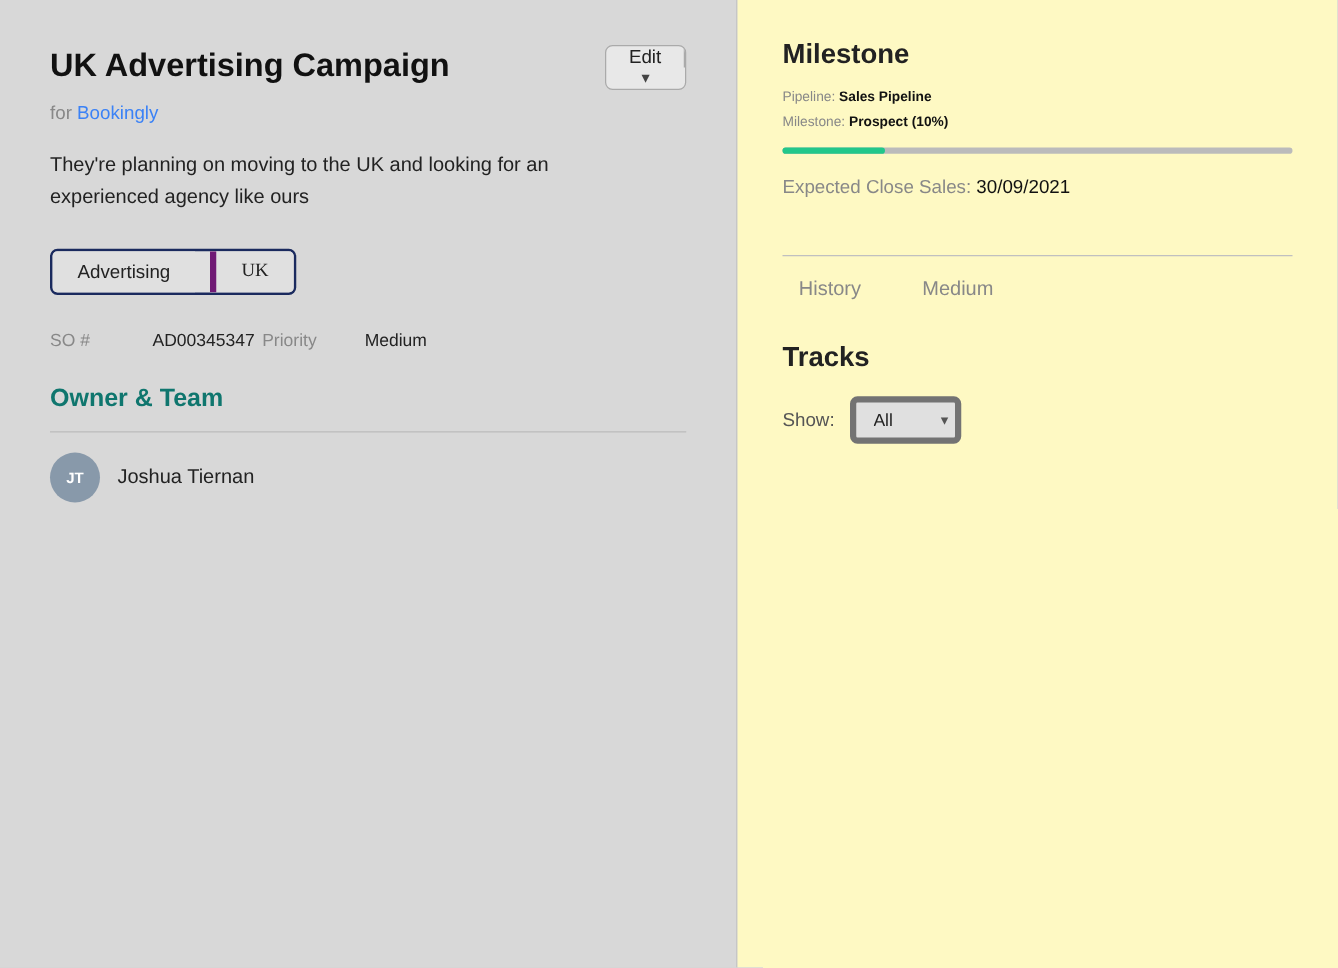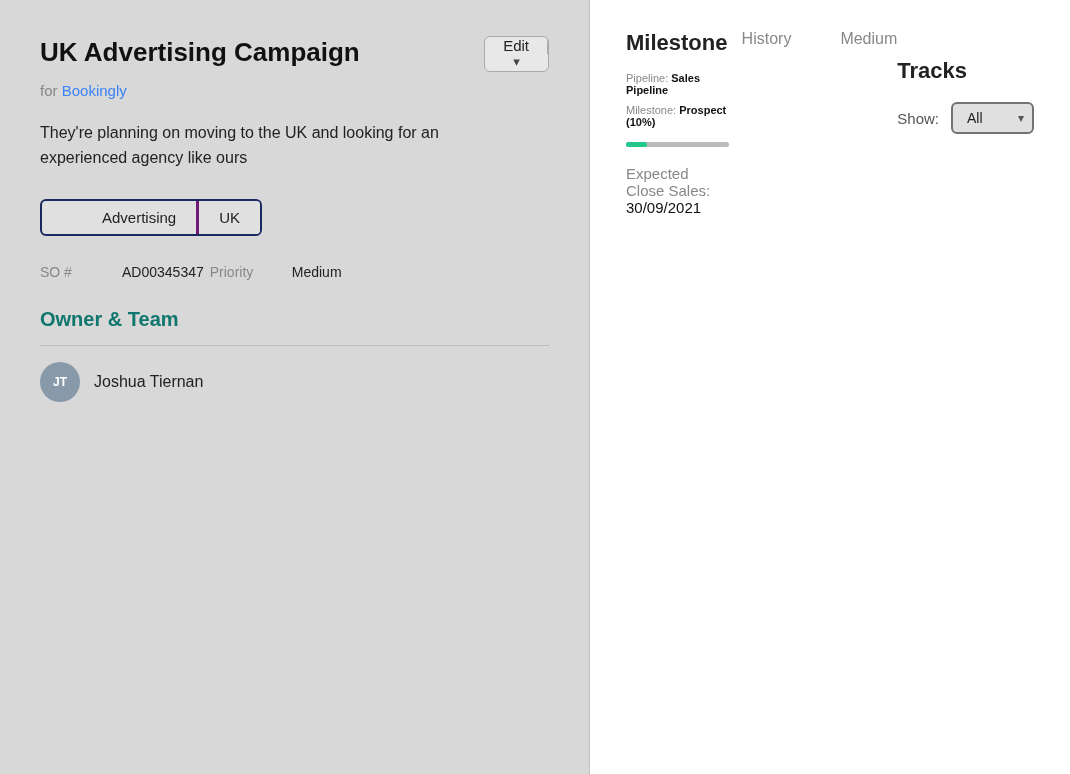--- a/index.html
+++ b/index.html
@@ -16,23 +16,23 @@
       padding: 36px 40px;
       background: #d8d8d8;
       border-right: 1px solid #c0c0c0;
       display: flex;
       flex-direction: column;
       gap: 0;
     }
     .right-panel {
       flex: 1;
       padding: 30px 36px;
-      background: #ffffff;
-      display: flex;
-      flex-direction: row;
+      background: #fef9c3;
+      display: flex;
+      flex-direction: column;
       gap: 0;
     }
 
     
     .title-row {
       display: flex;
       align-items: flex-start;
       justify-content: space-between;
       margin-bottom: 10px;
     }
@@ -91,33 +91,33 @@
 
     .tags-container {
       display: flex;
       gap: 8px;
       margin-bottom: 28px;
     }
     .tags-box {
       border: 2px solid #1a2a5e;
       border-radius: 6px;
       display: flex;
-      gap: 0;
+      gap: 12px;
       overflow: hidden;
       background: #e0e0e0;
-      padding-left: 40px;
     }
     .tag {
       padding: 8px 20px;
       font-size: 15px;
       color: #222;
       background: #e0e0e0;
     }
     .tag + .tag {
-      border-left: 3px solid #701a75;
+      border-left: 5px solid #701a75;
+      font-family: Liberation Serif, serif;
     }
 
     .meta-section {
       display: flex;
       gap: 6px;
       margin-bottom: 28px;
     }
     .meta-row {
       display: flex;
       align-items: center;
@@ -242,21 +242,21 @@
       display: flex;
       align-items: center;
       gap: 12px;
     }
     .show-label {
       font-size: 15px;
       color: #555;
     }
     .show-select {
       background: #e0e0e0;
-      border: 2px solid #737373;
+      border: 5px solid #737373;
       border-radius: 6px;
       padding: 6px 30px 6px 14px;
       font-size: 14px;
       color: #222;
       cursor: pointer;
       appearance: none;
       -webkit-appearance: none;
       position: relative;
     }
     .select-wrapper {

